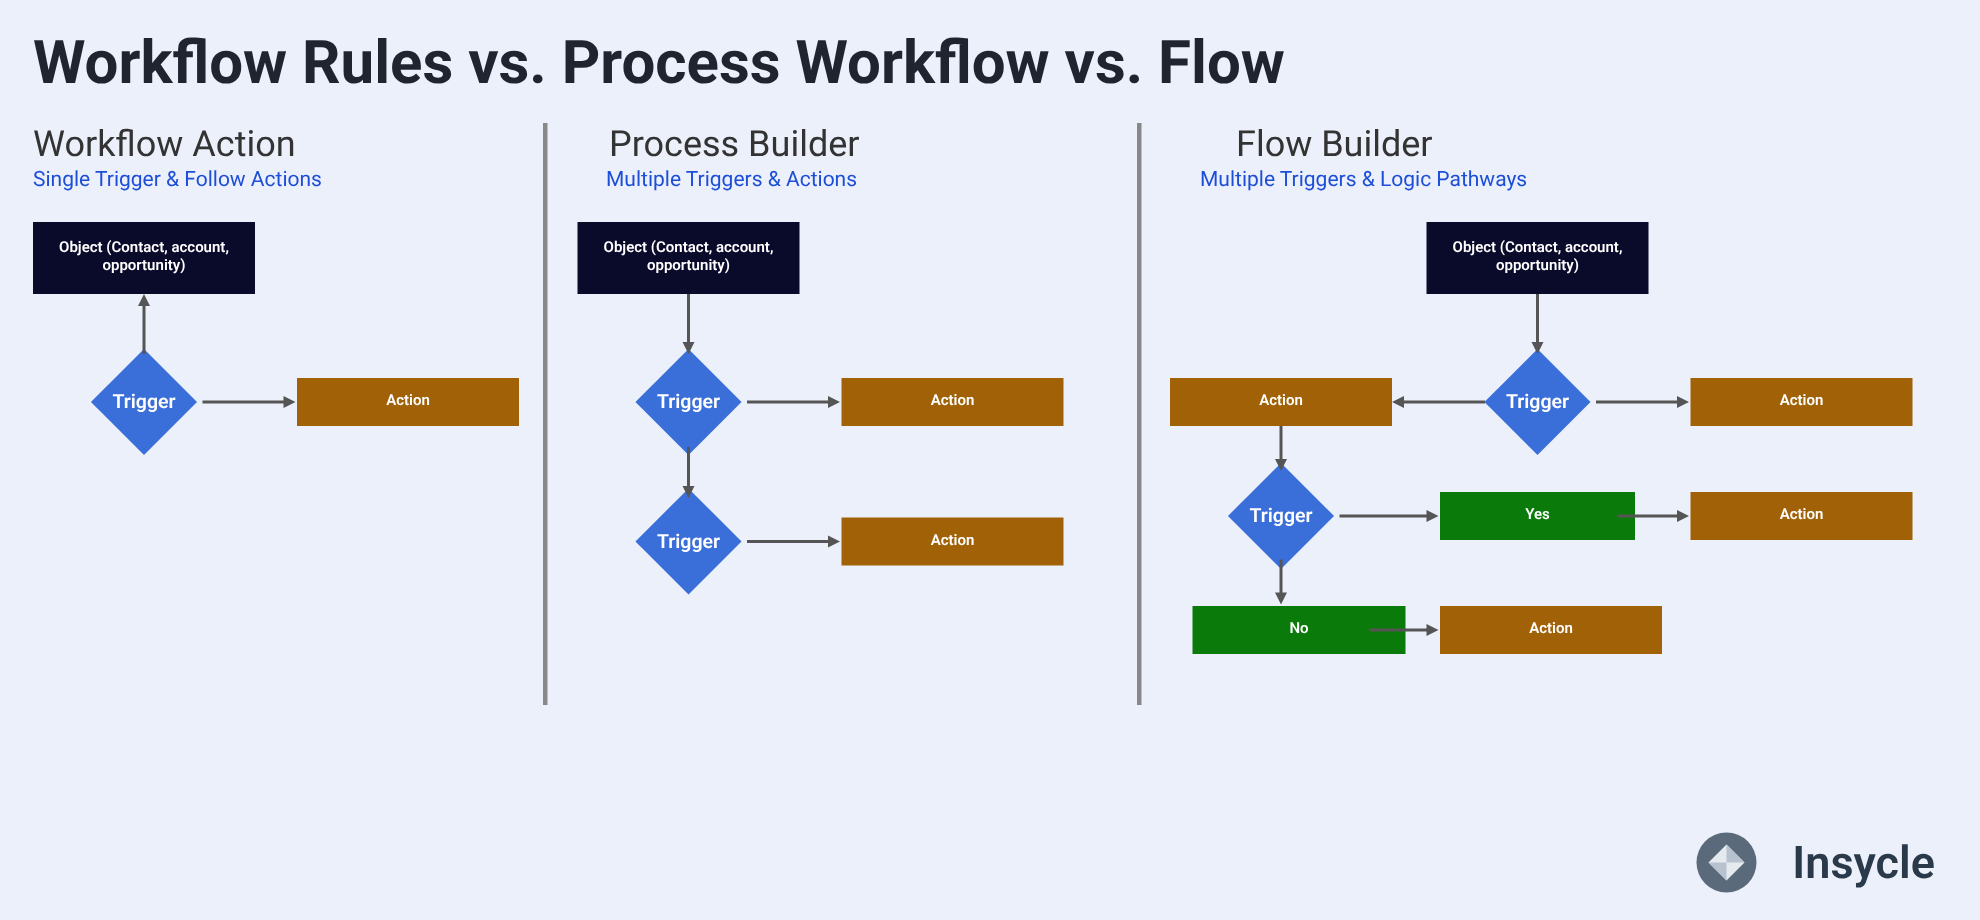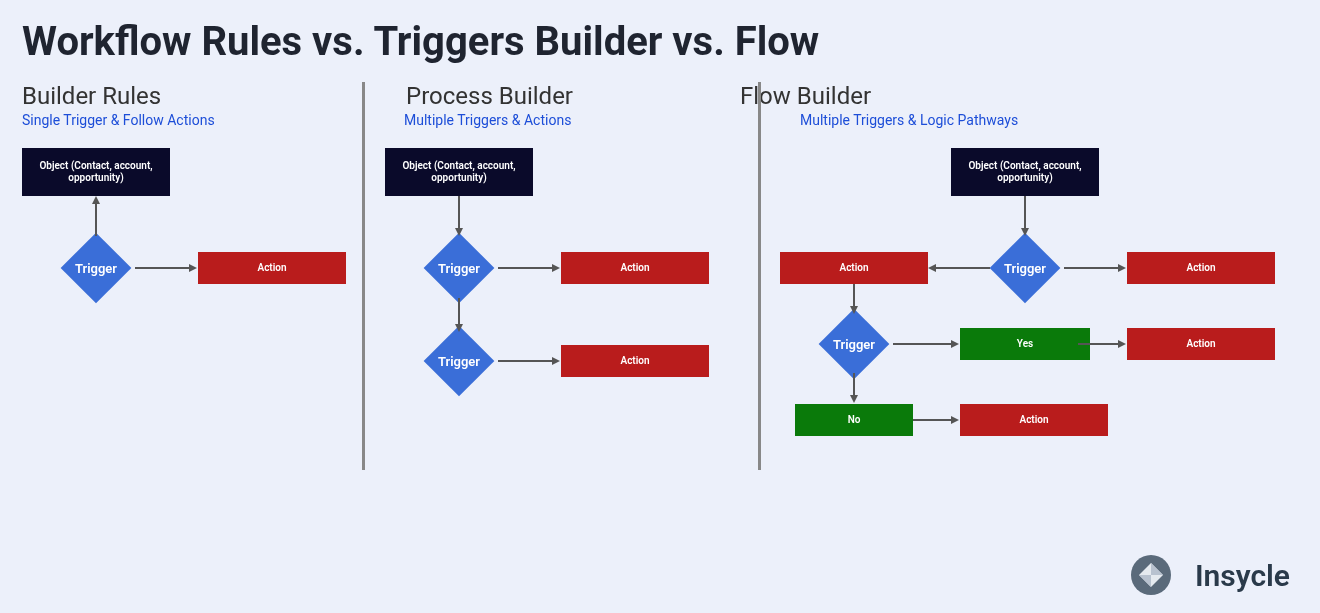--- a/index.html
+++ b/index.html
@@ -40,21 +40,21 @@
     display: flex;
     align-items: center;
     justify-content: center;
     text-align: center;
     color: #fff;
     font-size: 10px;
     font-weight: 600;
     line-height: 1.25;
   }
   .box.object { background:#0a0a2a; }
-  .box.action { background:#b91c1c; }
+  .box.action { background:#a16207; }
   .box.yes    { background:#0a7a0a; }
   .box.no     { background:#0a7a0a; }
   .diamond {
     position: absolute;
     background:#3a6ed8;
     transform: rotate(45deg);
   }
   .diamond span {
     position: absolute;
     inset: 0;
@@ -86,29 +86,29 @@
   .logo-mark svg { width:28px; height:28px; }
   .logo-text {
     font-size:30px;
     font-weight:600;
     color:#2a3a4a;
   }
 </style>
 </head>
 <body>
 
-<div class="title">Workflow Rules vs. Triggers Builder vs. Flow</div>
-
-<div class="section-title" style="top:82px; left:22px;">Builder Rules</div>
+<div class="title">Workflow Rules vs. Process Workflow vs. Flow</div>
+
+<div class="section-title" style="top:82px; left:22px;">Workflow Action</div>
 <div class="section-sub" style="top:112px; left:22px;">Single Trigger &amp; Follow Actions</div>
 
 <div class="section-title" style="top:82px; left:384px;margin-left:22px;">Process Builder</div>
 <div class="section-sub" style="top:112px; left:404px;">Multiple Triggers &amp; Actions</div>
 
-<div class="section-title" style="top:82px; left:740px;">Flow Builder</div>
+<div class="section-title" style="top:82px; left:824px;">Flow Builder</div>
 <div class="section-sub" style="top:112px; left:800px;">Multiple Triggers &amp; Logic Pathways</div>
 
 <div class="divider" style="top:82px; left:362px; height:388px;"></div>
 <div class="divider" style="top:82px; left:758px; height:388px;"></div>
 
 <div class="box object" style="top:148px; left:22px; width:148px; height:48px;">Object (Contact, account, opportunity)</div>
 <div class="diamond" style="top:243px; left:71px; width:50px; height:50px;">
     <span>Trigger</span>
   </div>
 <div class="box action" style="top:252px; left:198px; width:148px; height:32px;">Action</div>
@@ -156,21 +156,21 @@
   </div>
 <div class="box action" style="top:252px; left:780px;  width:148px; height:32px;">Action</div>
 <div class="box action" style="top:252px; left:1127px; width:148px; height:32px;">Action</div>
 
 <div class="diamond" style="top:319px; left:829px; width:50px; height:50px;">
     <span>Trigger</span>
   </div>
 <div class="box yes" style="top:328px; left:960px; width:130px; height:32px;">Yes</div>
 <div class="box action" style="top:328px; left:1127px; width:148px; height:32px;">Action</div>
 
-<div class="box no" style="top:404px; left:795px; width:118px; height:32px;">No</div>
+<div class="box no" style="top:404px; left:795px; width:142px; height:32px;">No</div>
 <div class="box action" style="top:404px; left:960px; width:148px; height:32px;">Action</div>
 
 <svg class="arrow" style="top:196px; left:1021px;" width="8" height="40">
   <line x1="4" y1="0" x2="4" y2="34" stroke="#555" stroke-width="2"></line>
   <polygon points="4,40 0,32 8,32" fill="#555"></polygon>
 </svg>
 <svg class="arrow" style="top:264px; left:928px;" width="62" height="8">
   <line x1="62" y1="4" x2="8" y2="4" stroke="#555" stroke-width="2"></line>
   <polygon points="0,4 8,0 8,8" fill="#555"></polygon>
 </svg>

